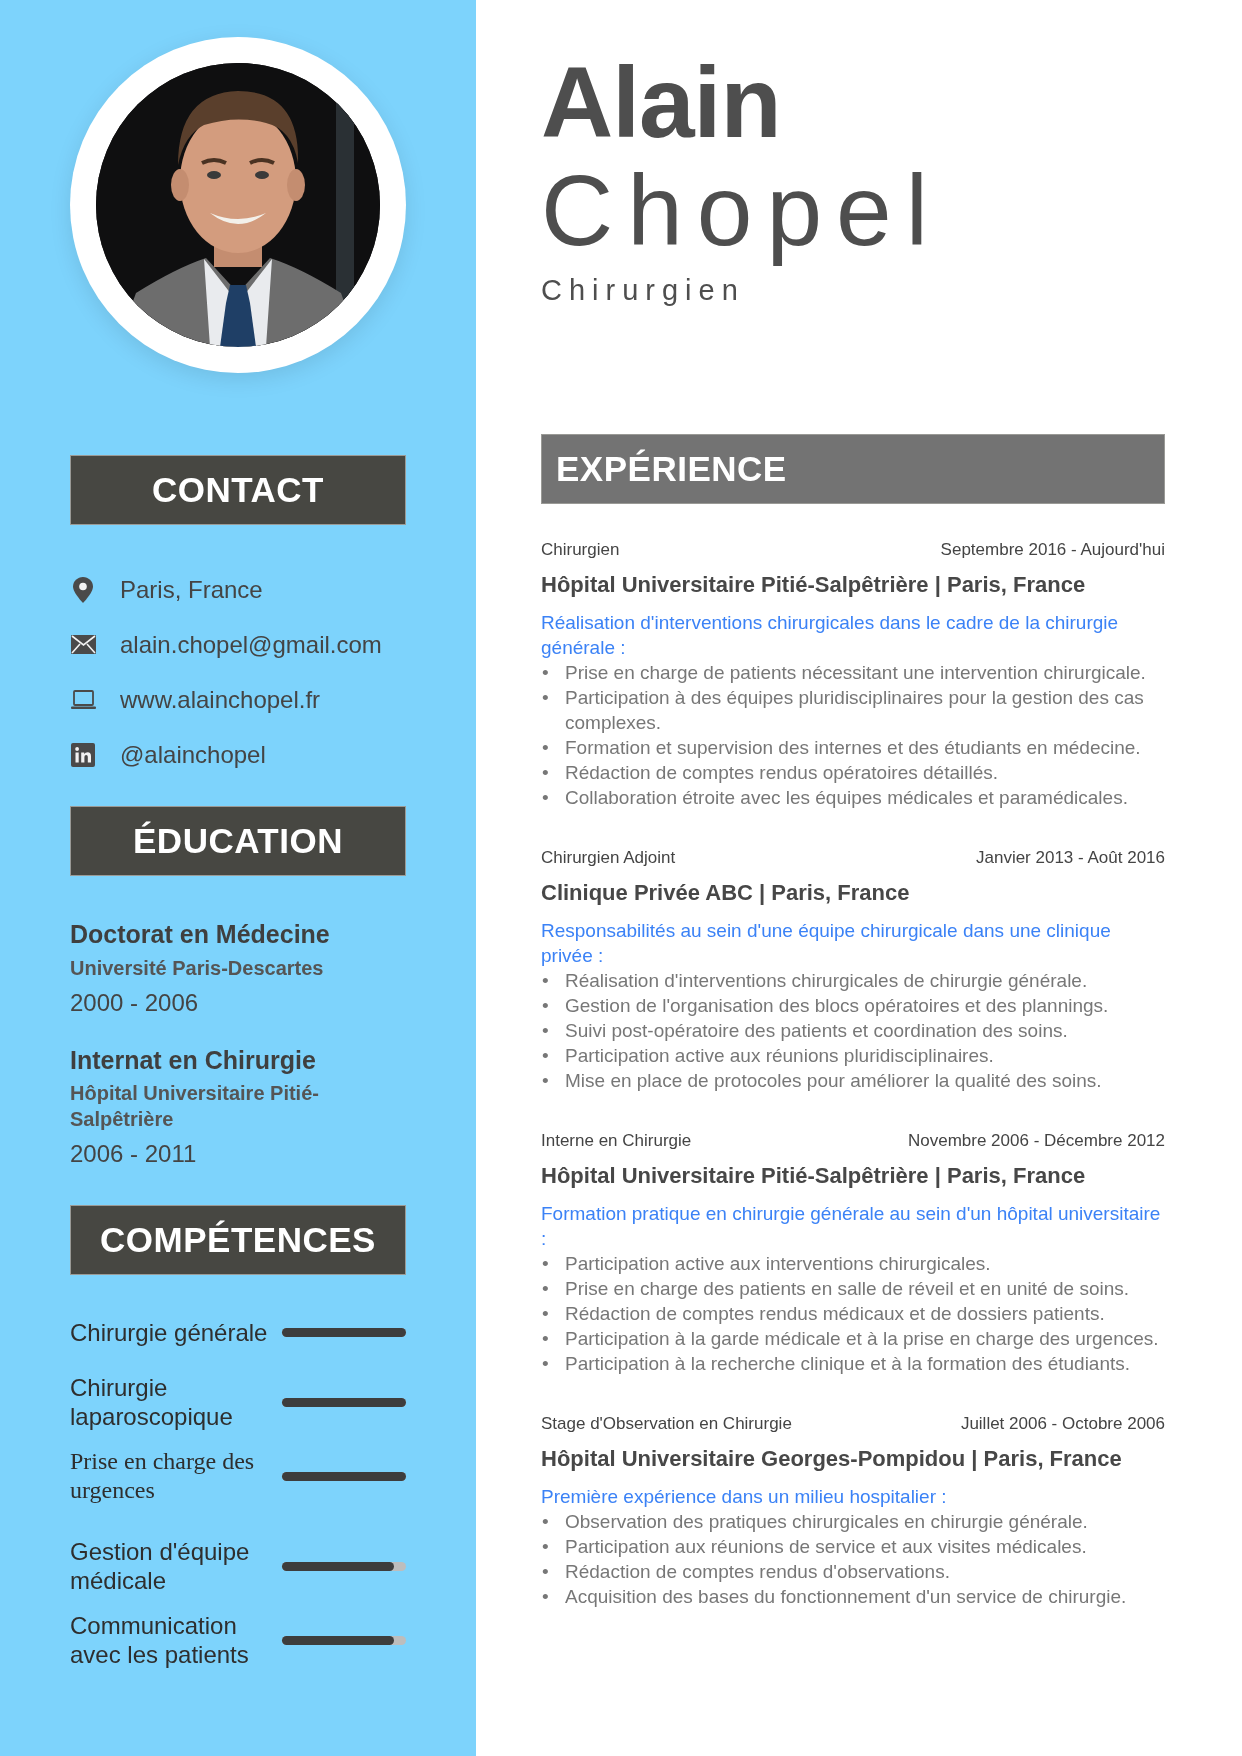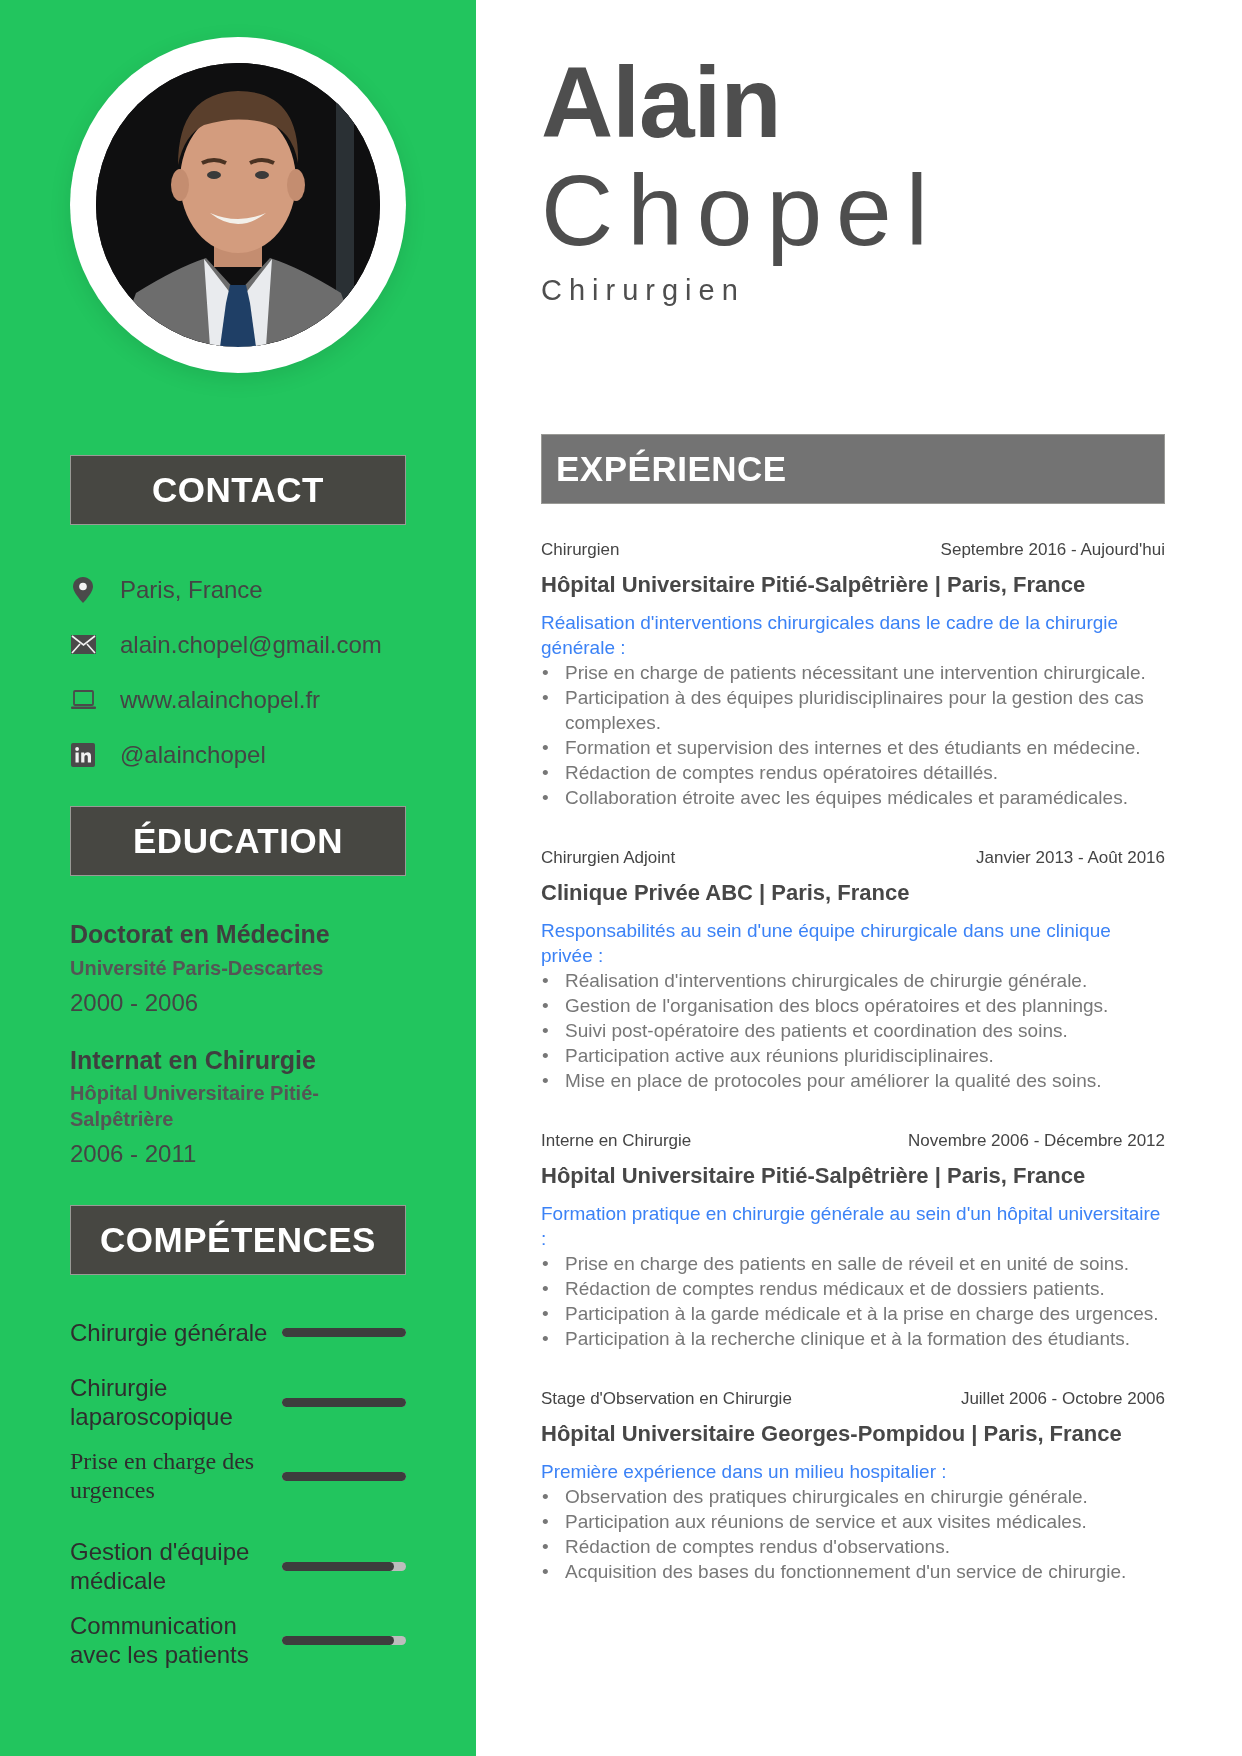--- a/index.html
+++ b/index.html
@@ -1,21 +1,21 @@
 <!DOCTYPE html>
 <html><head>
   <meta charset="utf-8">
   <style>
     * { box-sizing: border-box; margin: 0; padding: 0; }
     html, body { width: 1242px; height: 1756px; background: #ffffff; overflow: hidden; }
     body { font-family: "Liberation Sans", "DejaVu Sans", sans-serif; color: #4a4a4a; position: relative; }
 
     .sidebar {
       position: absolute; left: 0; top: 0; width: 476px; height: 1756px;
-      background: #22c55e;
+      background: #7dd3fc;
     }
     .main {
       position: absolute; left: 476px; top: 0; width: 766px; height: 1364px;
       background: #ffffff;
     }
 
     
     .photo-ring {
       position: absolute; left: 70px; top: 37px; width: 336px; height: 336px;
       border-radius: 50%; background: #ffffff;
@@ -259,20 +259,21 @@
     </div>
 
     <div class="exp-item">
       <div class="exp-meta">
         <span>Interne en Chirurgie</span>
         <span>Novembre 2006 - Décembre 2012</span>
       </div>
       <div class="exp-org">Hôpital Universitaire Pitié-Salpêtrière | Paris, France</div>
       <div class="exp-desc">Formation pratique en chirurgie générale au sein d'un hôpital universitaire :</div>
       <ul class="exp-bullets">
+        <li>Participation active aux interventions chirurgicales.</li>
         <li>Prise en charge des patients en salle de réveil et en unité de soins.</li>
         <li>Rédaction de comptes rendus médicaux et de dossiers patients.</li>
         <li>Participation à la garde médicale et à la prise en charge des urgences.</li>
         <li>Participation à la recherche clinique et à la formation des étudiants.</li>
       </ul>
     </div>
 
     <div class="exp-item">
       <div class="exp-meta">
         <span>Stage d'Observation en Chirurgie</span>

